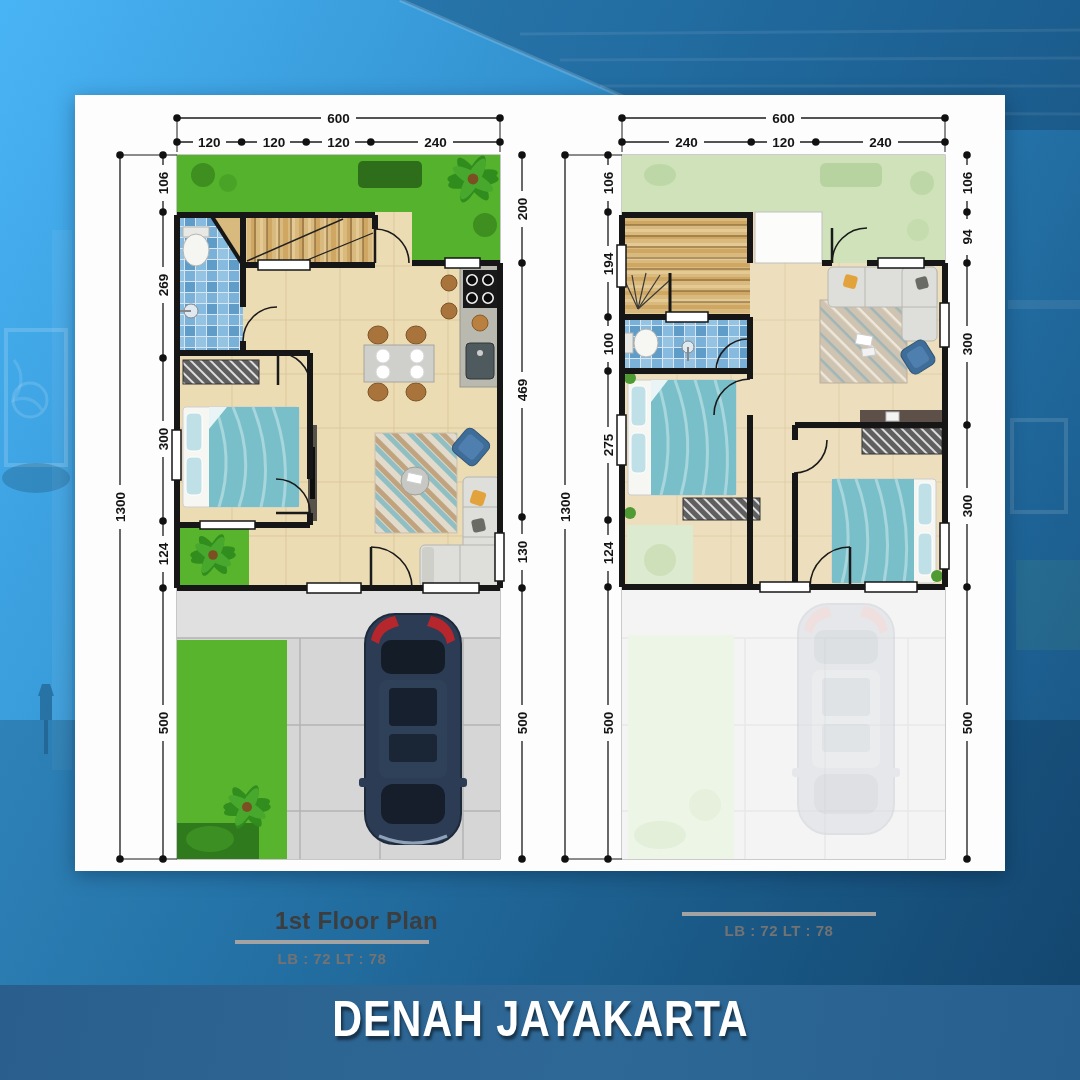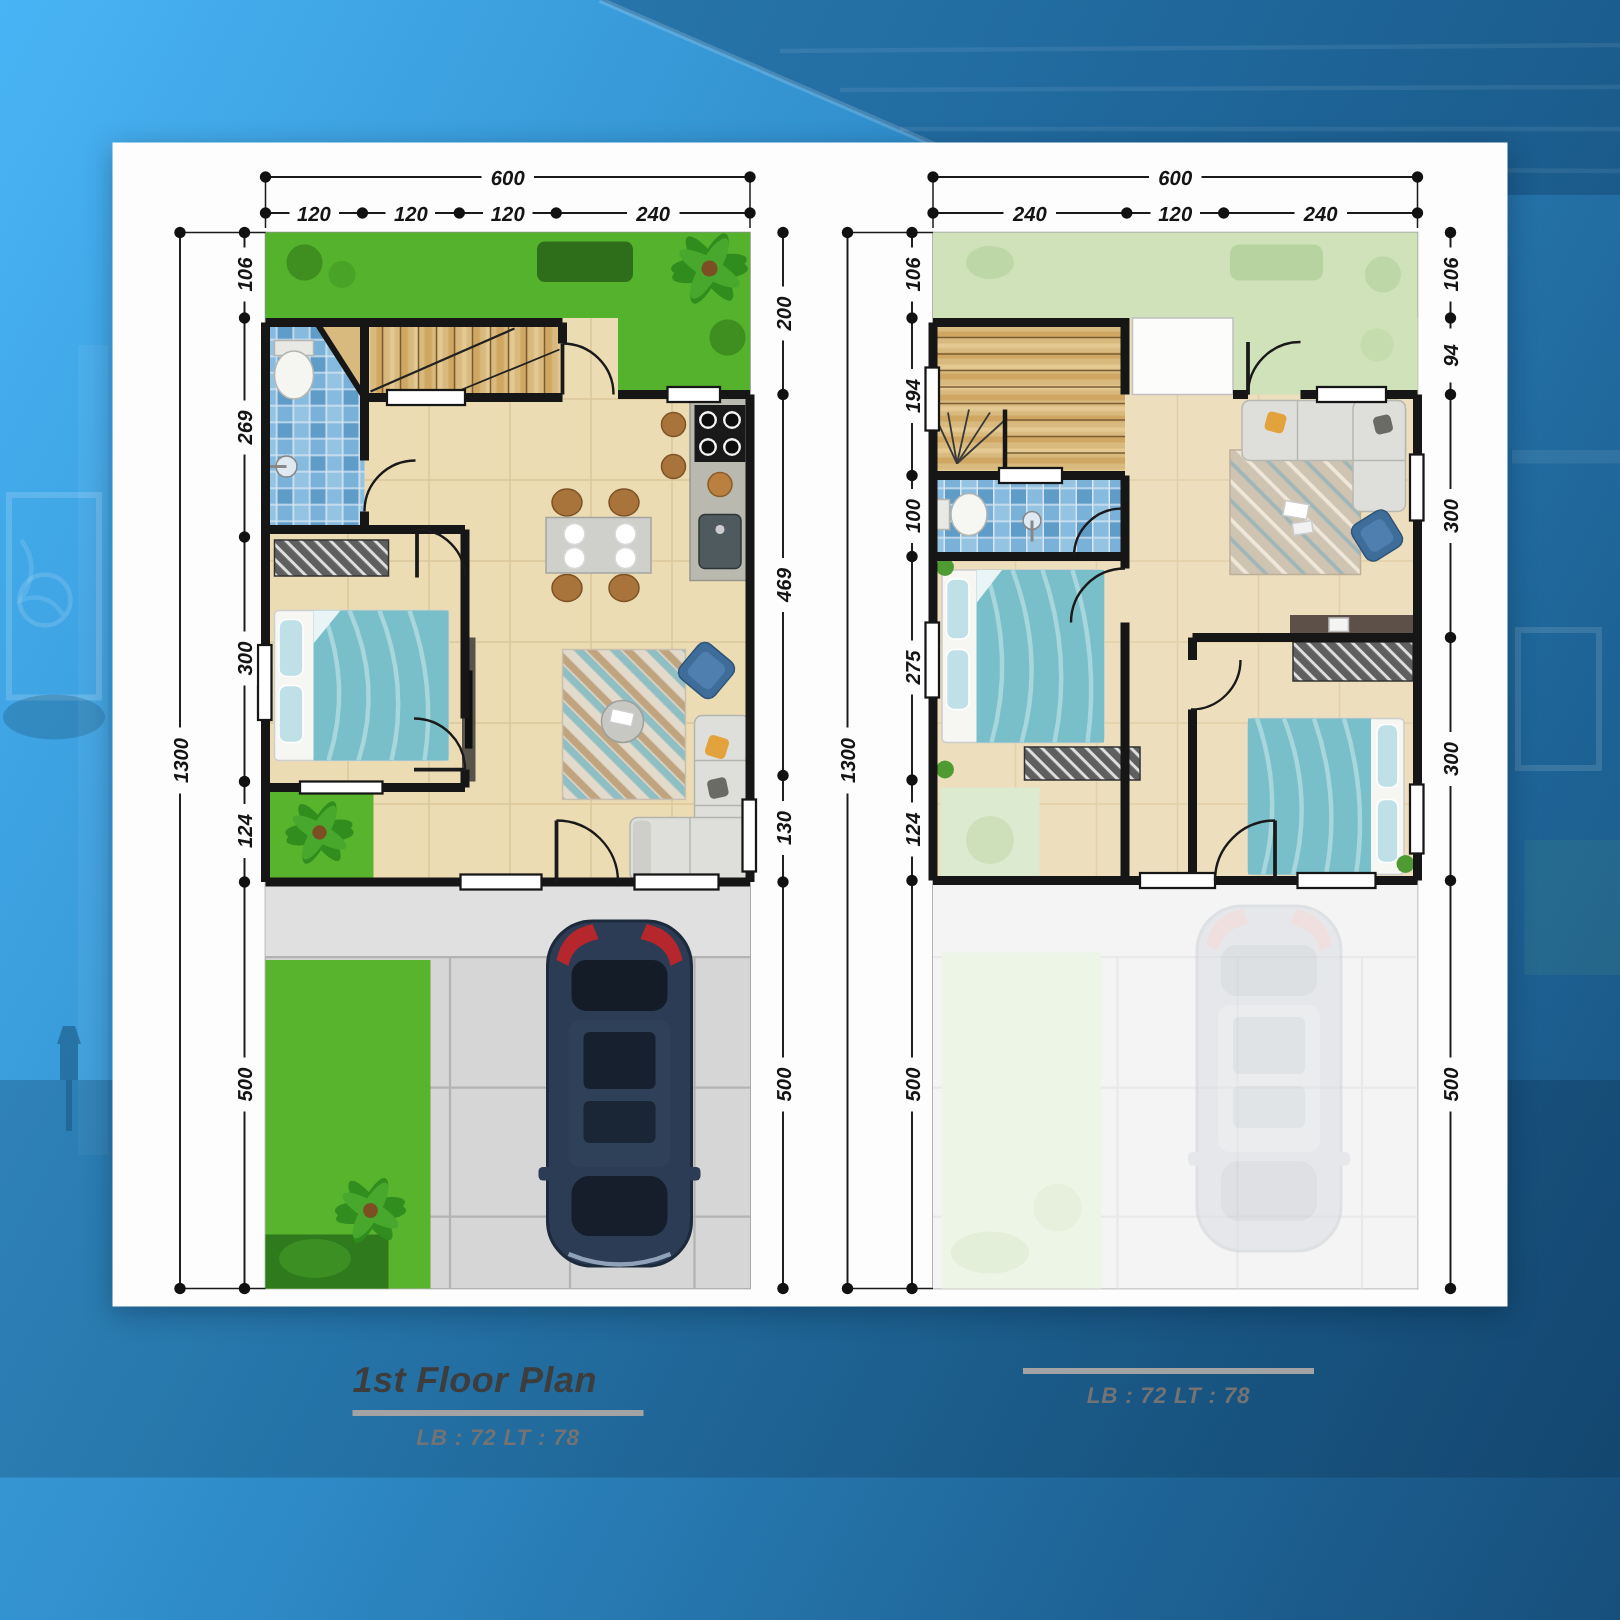--- a/index.html
+++ b/index.html
@@ -1,26 +1,26 @@
 <!DOCTYPE html>
 <html><head>
 <meta charset="utf-8">
 <style>
   html,body{margin:0;padding:0;background:#0e3c60;}
   .stage{position:relative;width:1080px;height:1080px;overflow:hidden;
          font-family:"Liberation Sans", sans-serif;
          background:linear-gradient(118deg,#49b4f5 0%,#2f8cc9 42%,#1f6699 76%,#174f7c 100%);}
   .bg-art{position:absolute;left:0;top:0;width:1080px;height:1080px;}
   .card{position:absolute;left:75px;top:95px;width:930px;height:776px;
-        background:#fdfdfd;box-shadow:0 4px 18px rgba(0,20,40,.35);font-style:italic;}
+        background:#fdfdfd;box-shadow:0 4px 18px rgba(0,20,40,.35);}
   .plan-svg{position:absolute;top:0;width:470px;height:880px;}
   #planA{left:0;}
   #planB{left:445px;}
   .caption{position:absolute;top:812px;width:194px;}
-  .caption .t{font-size:24px;font-weight:bold;color:#3d3d3d;letter-spacing:.3px;white-space:nowrap;}
+  .caption .t{font-size:24px;font-weight:bold;color:#3d3d3d;letter-spacing:.3px;white-space:nowrap;margin-left:40px;}
   .caption .bar{height:4px;background:#a3a3a3;margin-top:5px;}
   .caption .a{margin-top:6px;text-align:center;font-size:15px;font-weight:bold;color:#737373;letter-spacing:.5px;}
   #capA{left:160px;} #capB{left:607px;}
   .banner{position:absolute;left:0;top:985px;width:1080px;height:95px;
           background:linear-gradient(100deg,#2a5f8d 0%,#2e6896 55%,#27608e 100%);}
   .banner-title{position:absolute;left:0;right:0;top:6px;text-align:center;
           font-size:47px;font-weight:bold;color:#fff;letter-spacing:1px;
           text-shadow:2px 3px 3px rgba(0,0,0,.5);}
   .banner-title span{display:inline-block;transform:scaleX(.88) scaleY(1.08);}
   .brand{position:absolute;left:14px;top:975px;width:170px;text-align:center;}
@@ -702,15 +702,20 @@
       <div class="t">1st Floor Plan</div>
       <div class="bar"></div>
       <div class="a">LB : 72 LT : 78</div>
     </div>
     <div class="caption" id="capB">
       <div class="bar"></div>
       <div class="a">LB : 72 LT : 78</div>
     </div>
   </div>
 
+  <div class="banner">
+    <div class="banner-title">
+      <span>DENAH JAYAKARTA</span>
+    </div>
+  </div>
 
 
 </div>
 
 </body></html>

